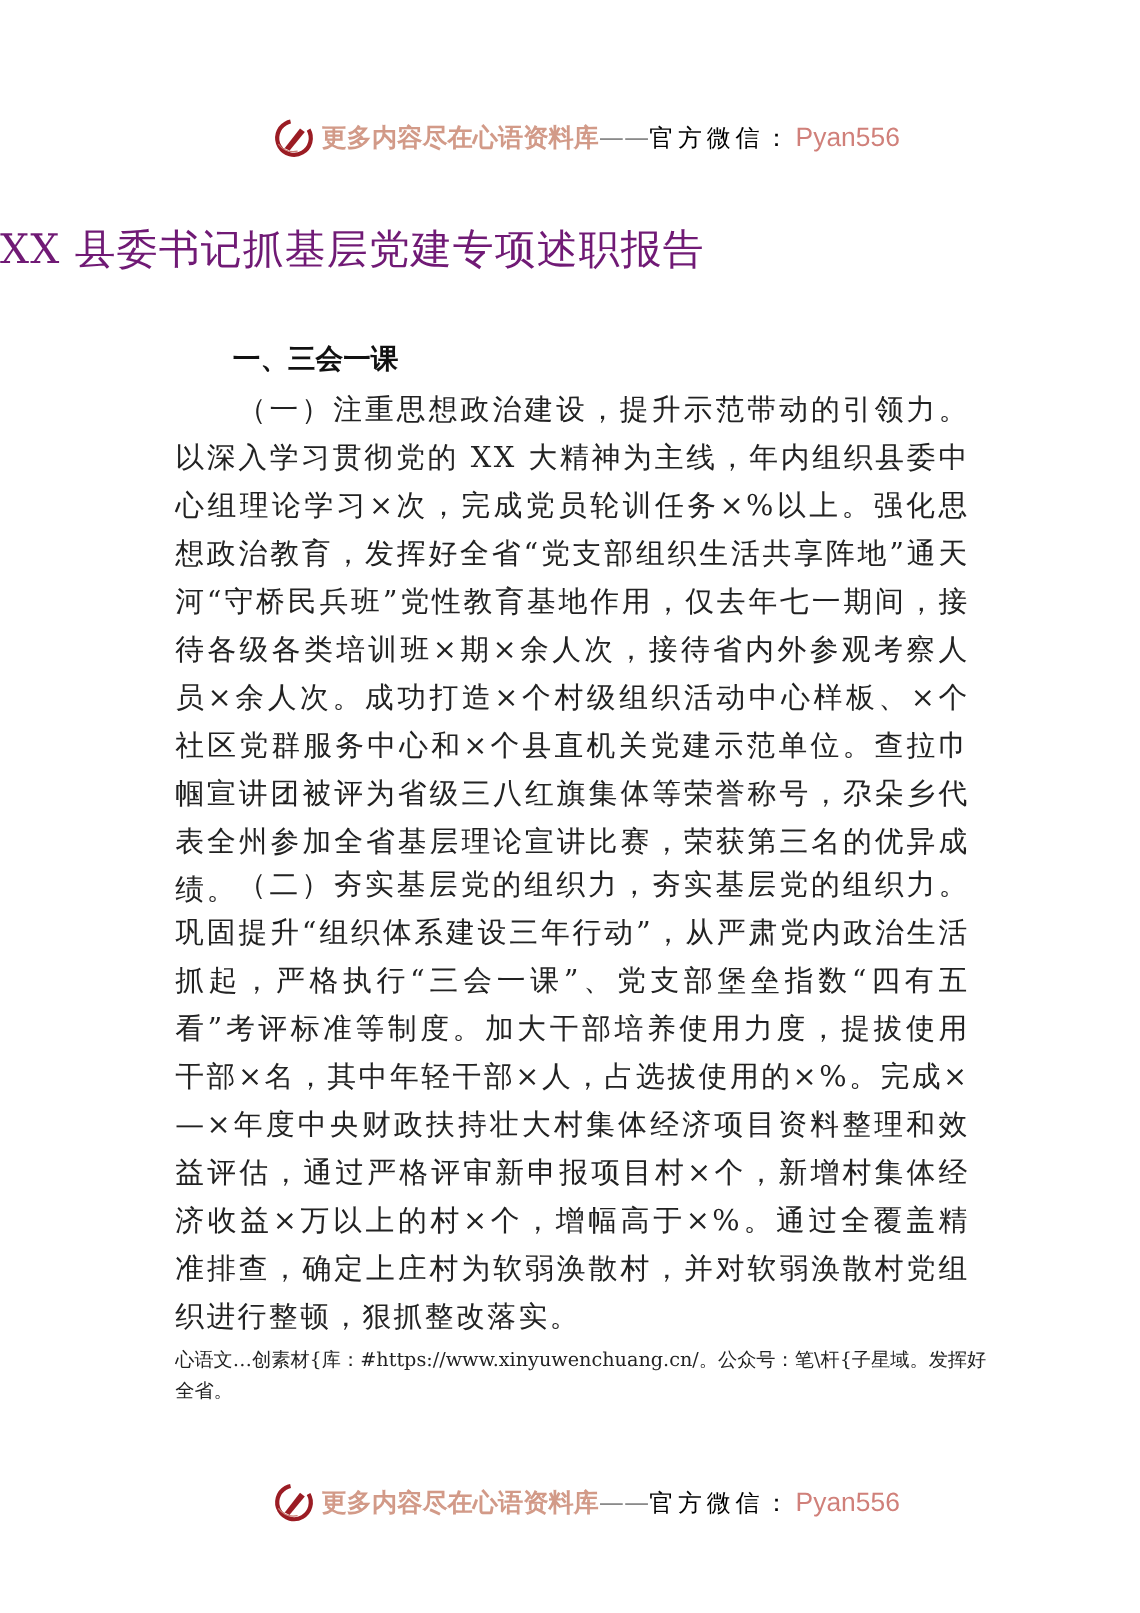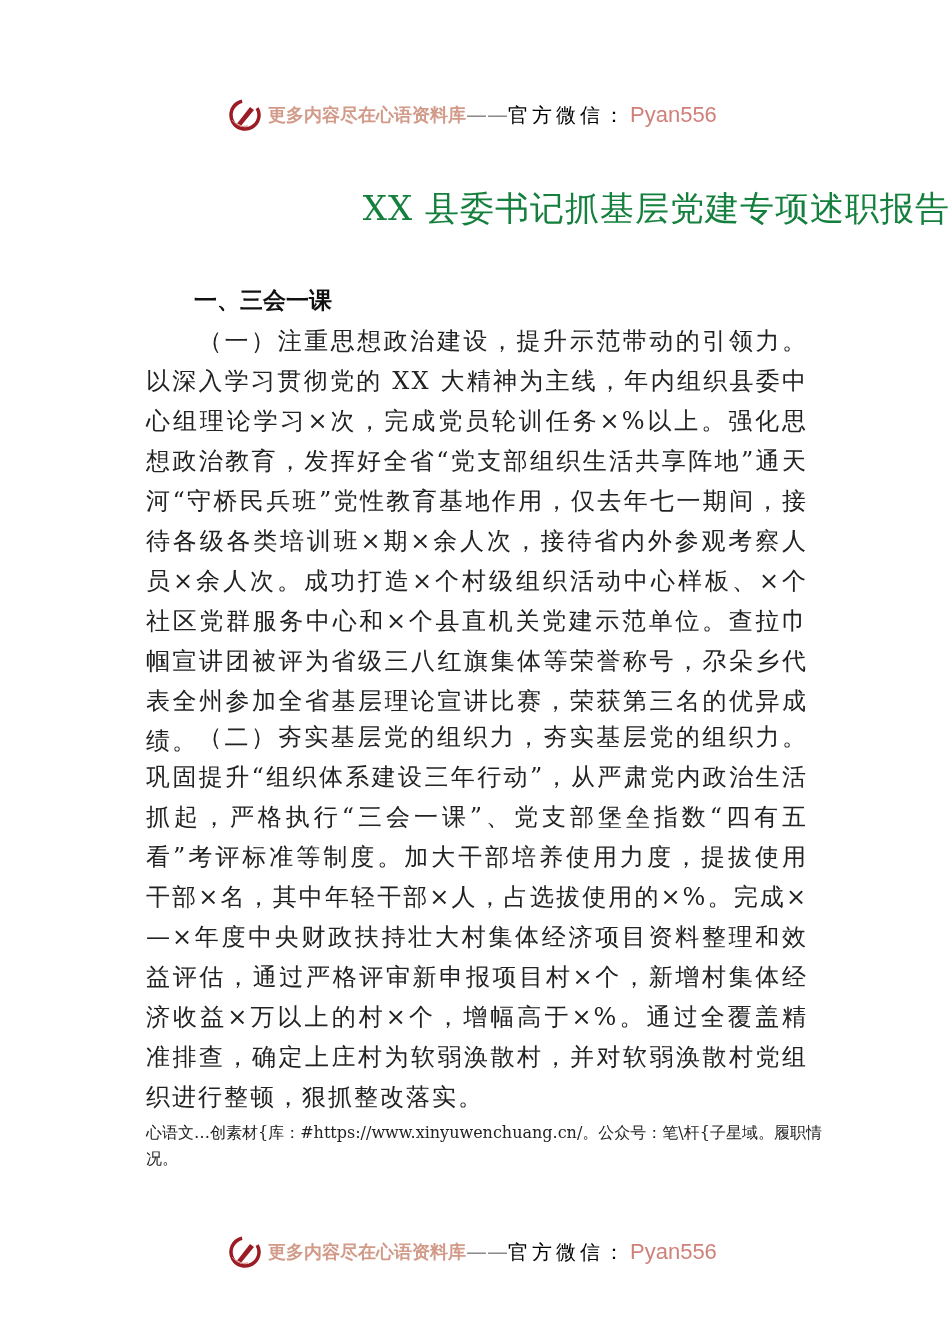--- a/index.html
+++ b/index.html
@@ -26,21 +26,21 @@
     .watermark.top { top: 95px; }
     .watermark.bottom { top: 1232px; }
     .wm-logo {
       width: 34px;
       height: 34px;
       margin-right: 6px;
       flex: 0 0 auto;
     }
     .wm-text-main {
       font-family: "DejaVu Serif", serif;
-      font-size: 18px;
+      font-size: 21px;
       color: #d29a88;
       letter-spacing: 0px;
       font-weight: bold;
     }
     .wm-text-dash {
       font-family: "DejaVu Sans", sans-serif;
       font-size: 21px;
       color: #8a8a8a;
     }
     .wm-text-official {
@@ -53,25 +53,25 @@
       font-family: "Liberation Sans", sans-serif;
       font-size: 22px;
       color: #d0807a;
       margin-left: 2px;
     }
     .doc-title {
       position: absolute;
       top: 183px;
       left: 0;
       width: 950px;
-      text-align: right;
+      text-align: left;
       font-family: "DejaVu Serif", "Liberation Serif", serif;
       font-size: 34px;
       line-height: 50px;
-      color: #15803d;
+      color: #701a75;
       letter-spacing: 1px;
     }
     .section-heading {
       position: absolute;
       top: 282px;
       left: 194px;
       font-family: "DejaVu Sans", sans-serif;
       font-weight: bold;
       font-size: 23px;
       line-height: 36px;
@@ -122,21 +122,21 @@
 </div>
 
 <h1 class="doc-title" style="margin:0;font-weight:normal;">XX 县委书记抓基层党建专项述职报告</h1>
 
 <h2 class="section-heading" style="margin:0;">一、三会一课</h2>
 
 <p class="body-text para-1">（一）注重思想政治建设，提升示范带动的引领力。以深入学习贯彻党的 XX 大精神为主线，年内组织县委中心组理论学习×次，完成党员轮训任务×%以上。强化思想政治教育，发挥好全省“党支部组织生活共享阵地”通天河“守桥民兵班”党性教育基地作用，仅去年七一期间，接待各级各类培训班×期×余人次，接待省内外参观考察人员×余人次。成功打造×个村级组织活动中心样板、×个社区党群服务中心和×个县直机关党建示范单位。查拉巾帼宣讲团被评为省级三八红旗集体等荣誉称号，尕朵乡代表全州参加全省基层理论宣讲比赛，荣获第三名的优异成绩。</p>
 
 <p class="body-text para-2">（二）夯实基层党的组织力，夯实基层党的组织力。巩固提升“组织体系建设三年行动”，从严肃党内政治生活抓起，严格执行“三会一课”、党支部堡垒指数“四有五看”考评标准等制度。加大干部培养使用力度，提拔使用干部×名，其中年轻干部×人，占选拔使用的×%。完成×—×年度中央财政扶持壮大村集体经济项目资料整理和效益评估，通过严格评审新申报项目村×个，新增村集体经济收益×万以上的村×个，增幅高于×%。通过全覆盖精准排查，确定上庄村为软弱涣散村，并对软弱涣散村党组织进行整顿，狠抓整改落实。</p>
 
-<p class="footnote">心语文…创素材{库：#https://www.xinyuwenchuang.cn/。公众号：笔\杆{子星域。履职情况。</p>
+<p class="footnote">心语文…创素材{库：#https://www.xinyuwenchuang.cn/。公众号：笔\杆{子星域。发挥好全省。</p>
 
 <div class="watermark bottom">
   <svg class="wm-logo" viewBox="0 0 34 34">
     <circle cx="17" cy="17" r="14" fill="none" stroke="#9b1c24" stroke-width="3.5" stroke-dasharray="70 18" transform="rotate(-30 17 17)"></circle>
     <path d="M8 27 L22 9 L26 12 L12 29 Z" fill="#9b1c24"></path>
     <path d="M9 26 L13 28" stroke="#ffffff" stroke-width="1.2"></path>
     <path d="M4 22 Q10 30 20 28" fill="none" stroke="#c97c74" stroke-width="1"></path>
   </svg>
   <span class="wm-text-main">更多内容尽在心语资料库</span>
   <span class="wm-text-dash">——</span>

